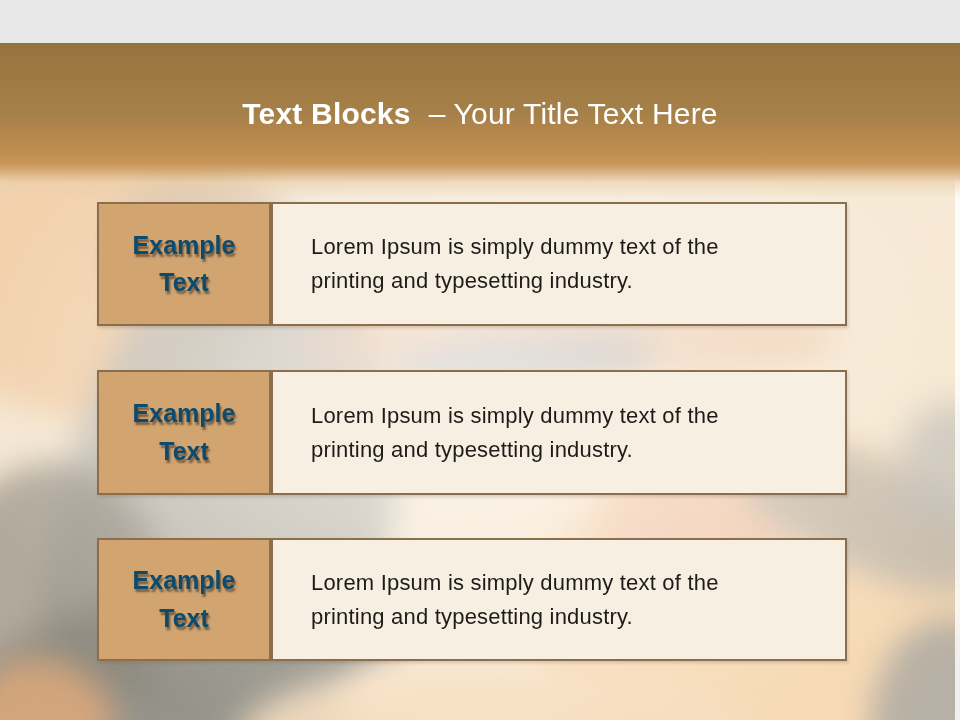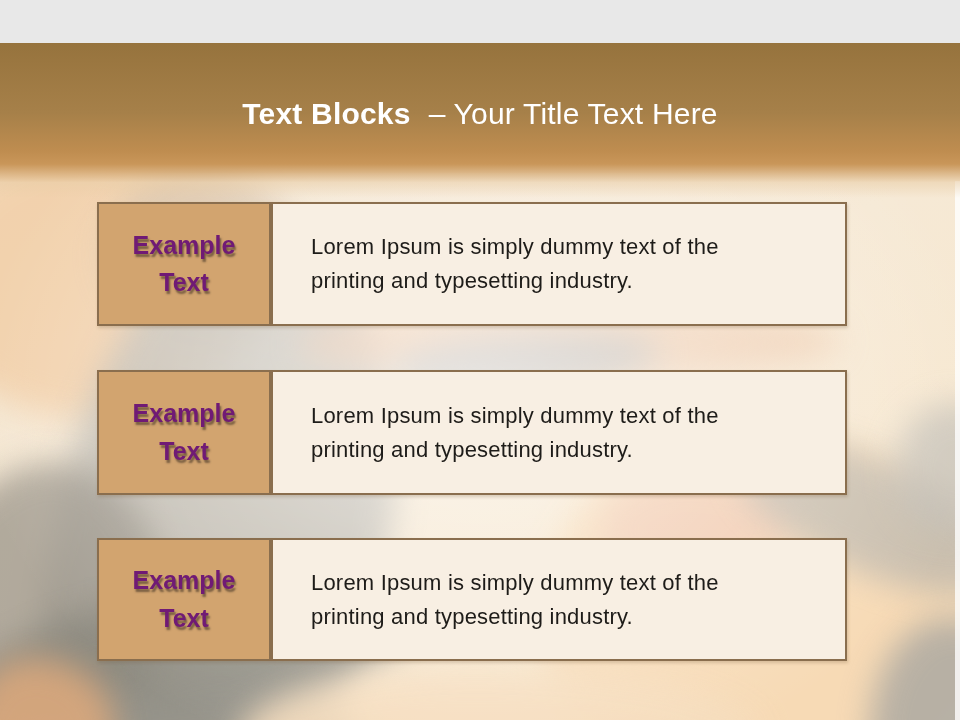--- a/index.html
+++ b/index.html
@@ -44,21 +44,21 @@
   
   .block{position:absolute;left:97px;width:750px;display:flex;
          box-shadow:1px 2px 3px rgba(120,90,60,.25);}
   .b1{top:159px;height:124px;}
   .b2{top:327px;height:125px;}
   .b3{top:495px;height:123px;}
   .cell-label{
     box-sizing:border-box;width:174px;flex:0 0 174px;
     background:#d2a46f;border:2px solid #8a6e4e;
     display:flex;align-items:center;justify-content:center;
-    color:#701a75;font-weight:bold;font-size:25px;line-height:1.5;text-align:center;
+    color:#0c4a6e;font-weight:bold;font-size:25px;line-height:1.5;text-align:center;
     text-shadow:1.5px 2.5px 2px rgba(106,82,58,.85);
   }
   .cell-label span{display:inline-block;max-width:130px;}
   .cell-body{
     box-sizing:border-box;flex:1;
     background:#f8efe3;border:2px solid #8a6e4e;
     display:flex;align-items:center;
     padding-left:38px;padding-right:12px;
     color:#1e1c19;font-size:22px;line-height:34px;letter-spacing:.2px;
   }

